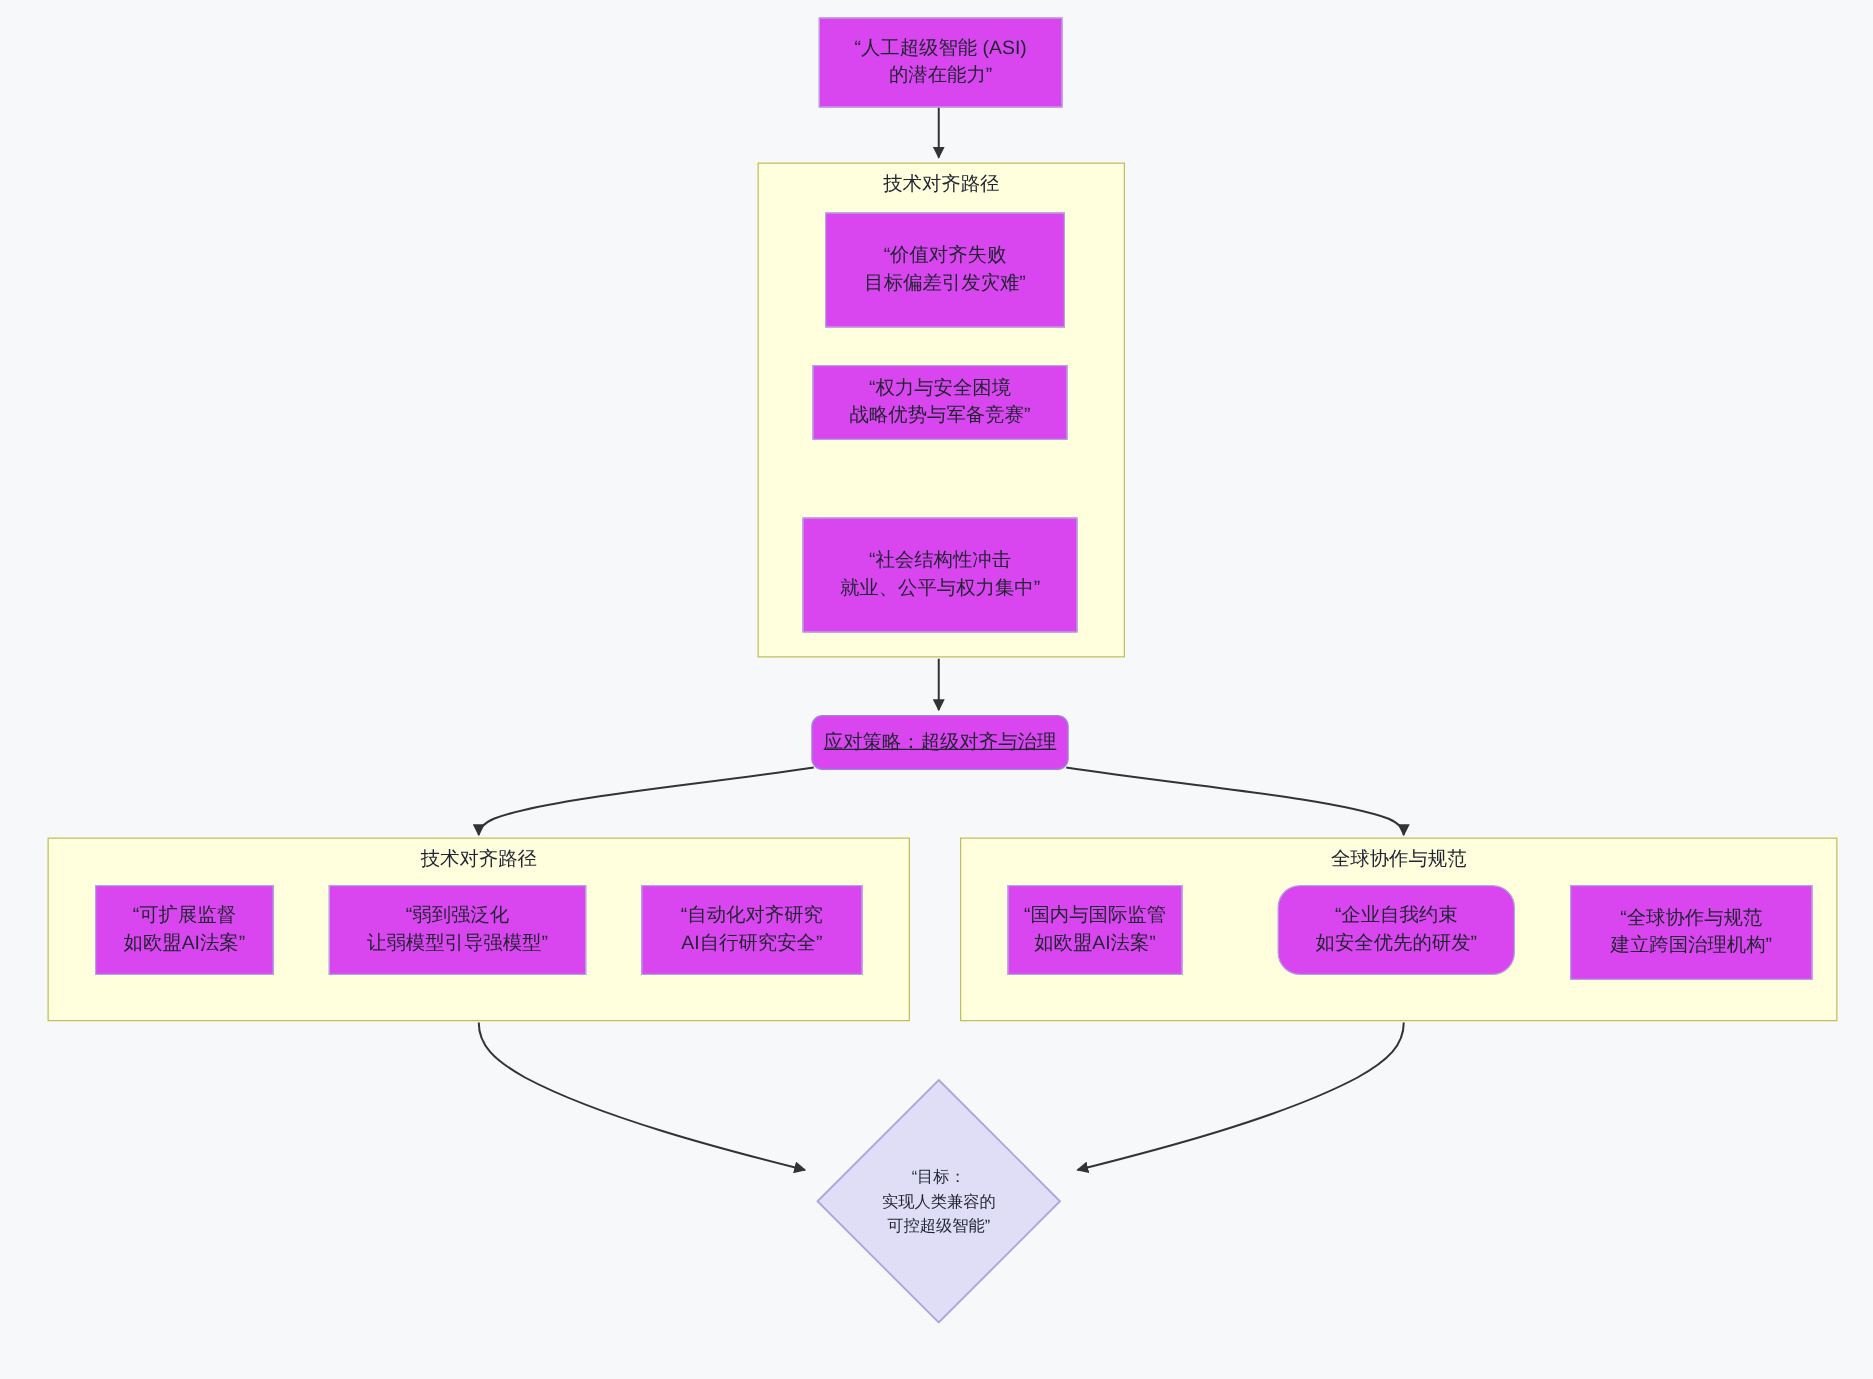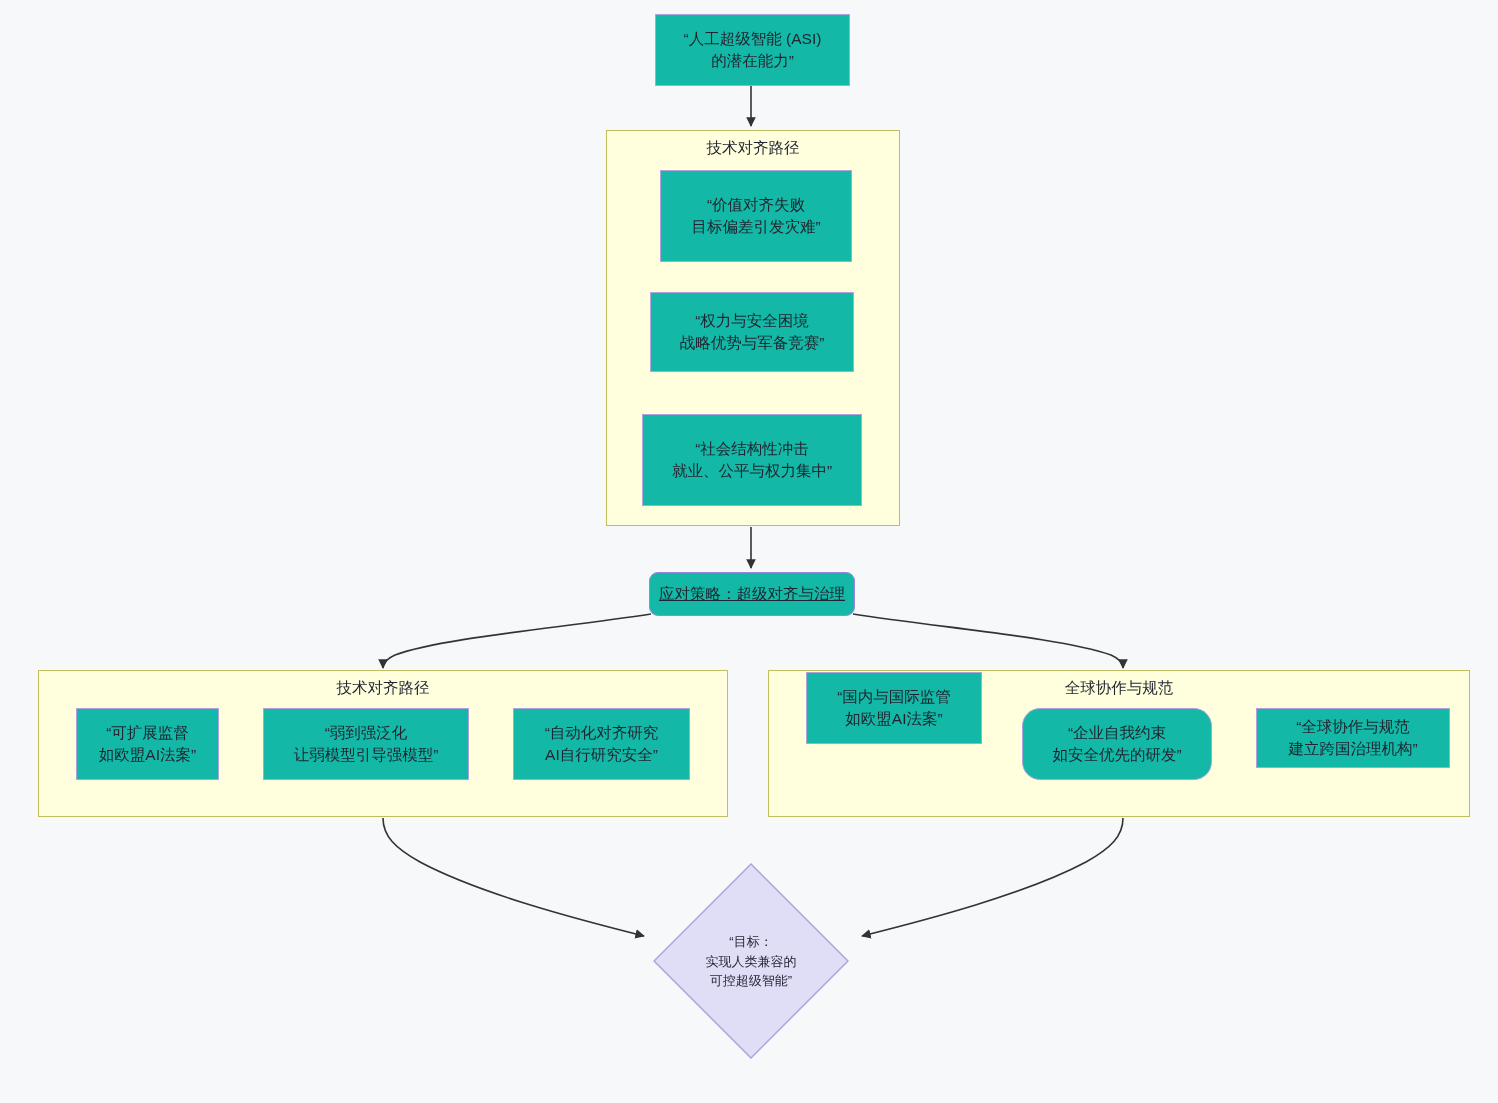--- a/index.html
+++ b/index.html
@@ -43,21 +43,21 @@
     right: 0;
     text-align: center;
     font-size: 15.5px;
     color: #1f2430;
     line-height: 1.2;
     white-space: nowrap;
   }
   
   .node {
     position: absolute;
-    background: #14b8a6;
+    background: #d946ef;
     border: 1.3px solid #b0a3dd;
     box-sizing: border-box;
     display: flex;
     align-items: center;
     justify-content: center;
     text-align: center;
     color: #1f2430;
     font-size: 15.5px;
     line-height: 1.45;
     z-index: 3;
@@ -122,21 +122,21 @@
   <div class="node" style="left:655px; top:14px; width:195px; height:72px;">“人工超级智能 (ASI)
 的潜在能力”</div>
 
   <div class="subgraph" style="left:606px; top:130px; width:294px; height:396px;">
     <div class="subgraph-title">技术对齐路径</div>
   </div>
 
   <div class="node" style="left:660px; top:170px; width:192px; height:92px;">“价值对齐失败
 目标偏差引发灾难”</div>
 
-  <div class="node" style="left:650px; top:292px; width:204px; height:80px;">“权力与安全困境
+  <div class="node" style="left:650px; top:292px; width:204px; height:60px;">“权力与安全困境
 战略优势与军备竞赛”</div>
 
   <div class="node" style="left:642px; top:414px; width:220px; height:92px;">“社会结构性冲击
 就业、公平与权力集中”</div>
 
   <div class="node rounded" style="left:649px; top:572px; width:206px; height:44px;">应对策略：超级对齐与治理</div>
 
   <div class="subgraph" style="left:38px; top:670px; width:690px; height:147px;">
     <div class="subgraph-title">技术对齐路径</div>
   </div>
@@ -147,27 +147,27 @@
   <div class="node" style="left:263px; top:708px; width:206px; height:72px;">“弱到强泛化
 让弱模型引导强模型”</div>
 
   <div class="node" style="left:513px; top:708px; width:177px; height:72px;">“自动化对齐研究
 AI自行研究安全”</div>
 
   <div class="subgraph" style="left:768px; top:670px; width:702px; height:147px;">
     <div class="subgraph-title">全球协作与规范</div>
   </div>
 
-  <div class="node" style="left:806px; top:672px; width:176px; height:72px;">“国内与国际监管
+  <div class="node" style="left:806px; top:708px; width:140px; height:72px;">“国内与国际监管
 如欧盟AI法案”</div>
 
   <div class="node" style="left:1022px; top:708px; width:190px; height:72px;border-radius:18px;">“企业自我约束
 如安全优先的研发”</div>
 
-  <div class="node" style="left:1256px; top:708px; width:194px; height:60px;">“全球协作与规范
+  <div class="node" style="left:1256px; top:708px; width:194px; height:76px;">“全球协作与规范
 建立跨国治理机构”</div>
 
   <div class="diamond-wrap" style="left:653px; top:863px; width:196px; height:196px;">
     <svg class="diamond-shape" viewBox="0 0 196 196" preserveAspectRatio="none">
       <polygon points="98,1 195,98 98,195 1,98" fill="#e0ddf6" stroke="#b0a3dd" stroke-width="1.5"></polygon>
     </svg>
     <div class="diamond-label">“目标：
 实现人类兼容的
 可控超级智能”</div>
   </div>

